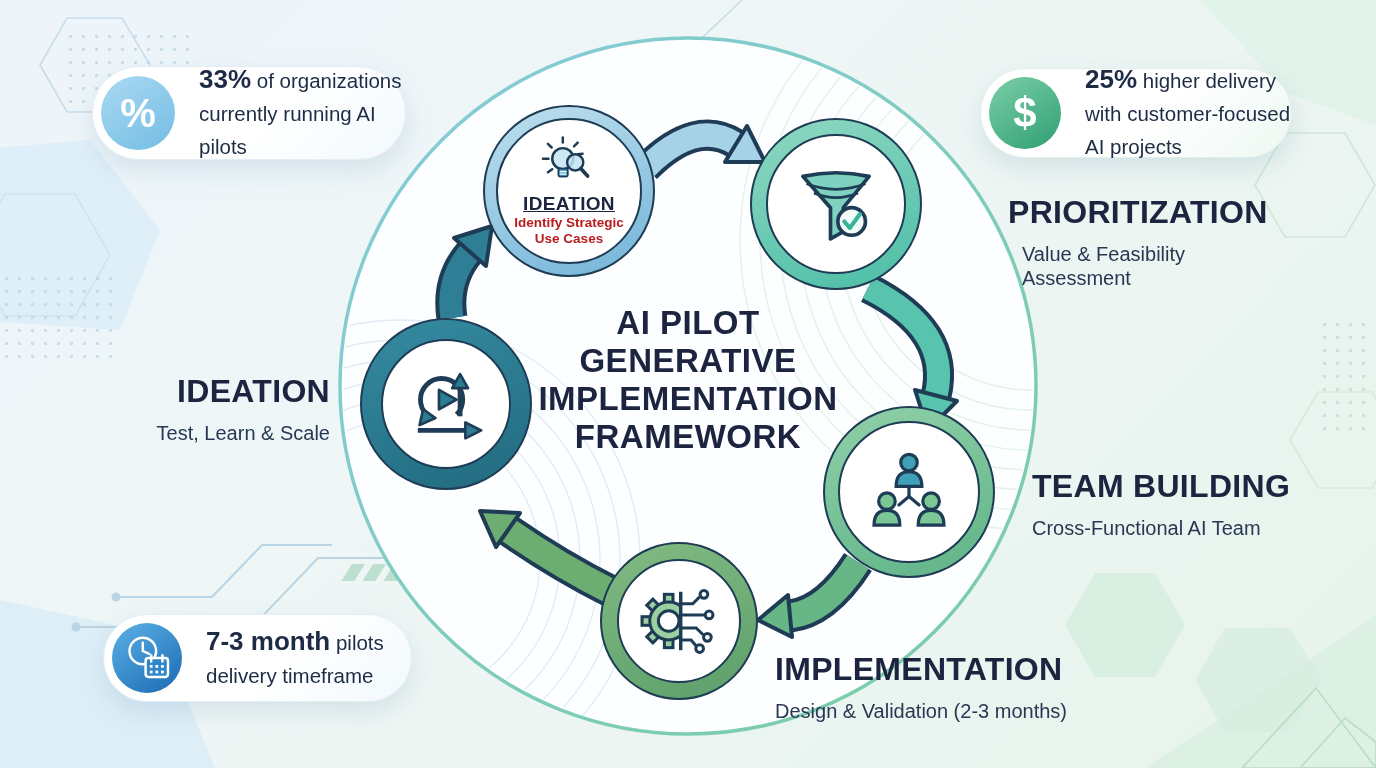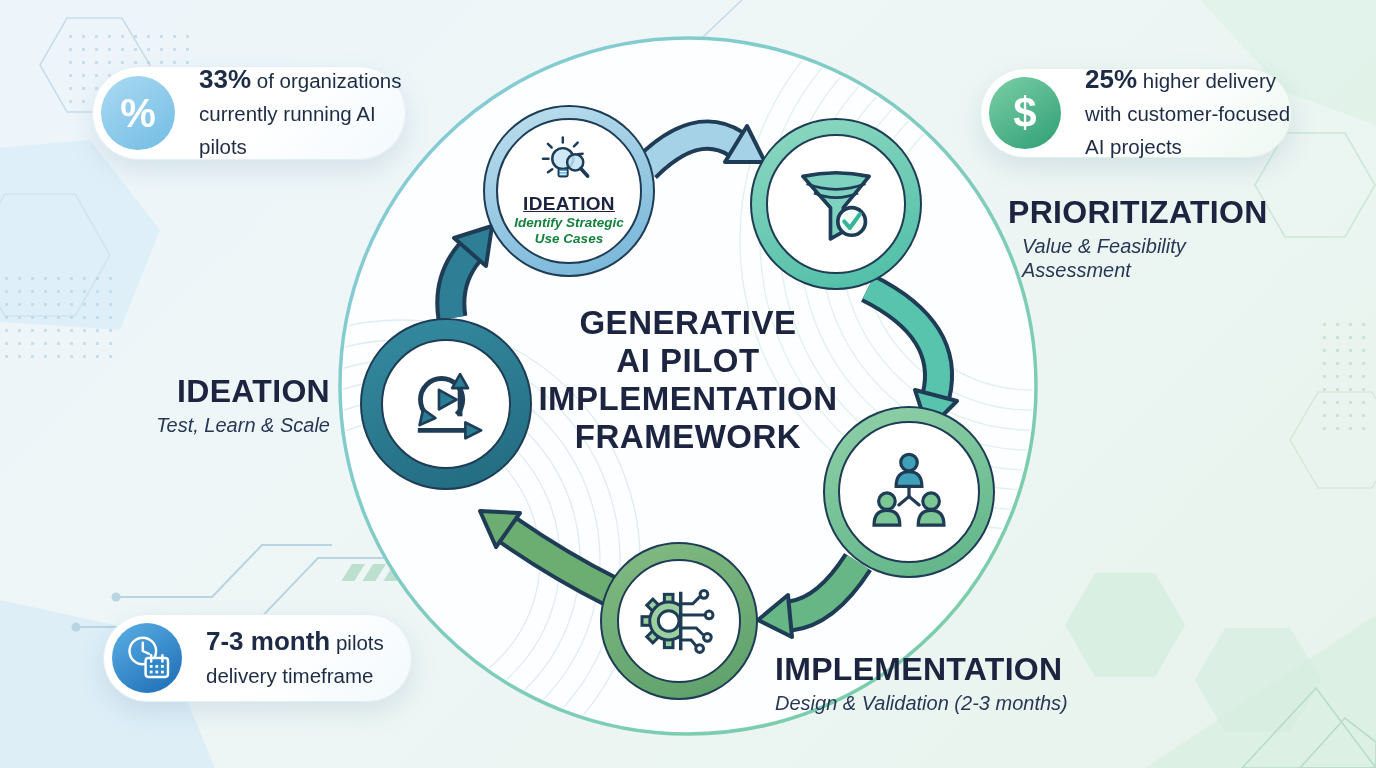--- a/index.html
+++ b/index.html
@@ -35,25 +35,25 @@
   .n3{left:823px;top:406px;width:172px;height:172px;}
   .n3 .ring{background:linear-gradient(160deg,#90d0a9,#5fb487);padding:13px;}
   .n3 .inner{width:142px;height:142px;}
   .n4{left:600px;top:542px;width:158px;height:158px;}
   .n4 .ring{background:linear-gradient(160deg,#83ba82,#5c9f6b);padding:15px;}
   .n4 .inner{width:124px;height:124px;}
   .n5{left:360px;top:318px;width:172px;height:172px;}
   .n5 .ring{background:linear-gradient(160deg,#358ba0,#226a80);padding:19px;}
   .n5 .inner{width:130px;height:130px;}
   .nname{font-weight:bold;font-size:19px;color:#1c2440;letter-spacing:.3px;margin-top:2px;text-decoration:underline;}
-  .nsub{font-size:13.5px;line-height:16px;color:#15803d;width:128px;font-weight:bold;font-style:italic;}
+  .nsub{font-size:13.5px;line-height:16px;color:#b91c1c;width:128px;font-weight:bold;}
 
   
   .label .lh{font-weight:bold;color:#1c2440;font-size:32px;letter-spacing:.3px;}
-  .label .ls{font-size:20px;color:#283854;line-height:24px;margin-top:3px;font-style:italic;}
+  .label .ls{font-size:20px;color:#283854;line-height:24px;margin-top:11px;}
   .label{position:absolute;}
   .lb-prior{left:1008px;top:194px;}
   .lb-prior .ls{margin-left:14px;width:180px;}
   .lb-team{left:1032px;top:468px;}
   .lb-impl{left:775px;top:651px;}
   .lb-iter{right:1046px;top:373px;text-align:right;width:260px;}
 
   
   .pill{position:absolute;background:linear-gradient(135deg,#ffffff 55%,#f2f9fd);
     border:1px solid #e4eef5;border-radius:48px;display:flex;align-items:center;
@@ -168,22 +168,22 @@
       <path d="M452,318 Q446,280 470,252" fill="none" stroke="#2e7f96" stroke-width="23"></path>
       <polygon points="492,226 486,266 454,238" fill="#2e7f96" stroke="#1e3c55" stroke-width="4" stroke-linejoin="round"></polygon>
     </g>
   </svg>
 
   <div class="dots d1"></div>
   <div class="dots d2"></div>
   <div class="dots d3"></div>
 
   <div class="title">
+    <div>AI PILOT</div>
     <div>GENERATIVE</div>
-    <div>AI PILOT</div>
     <div>IMPLEMENTATION</div>
     <div>FRAMEWORK</div>
   </div>
 
   <div class="node n1">
     <div class="ring">
       <div class="inner">
         <svg width="62" height="56" viewBox="0 0 100 90">
           <g stroke="#1e3c55" stroke-width="4" fill="none" stroke-linecap="round">
             <line x1="40" y1="4" x2="40" y2="12"></line>
@@ -296,20 +296,24 @@
           <polygon points="90,80 72,71 72,89" fill="#2a7d92" stroke="#1e3c55" stroke-width="3" stroke-linejoin="round"></polygon>
         </svg>
       </div>
     </div>
   </div>
 
   <div class="label lb-prior">
     <div class="lh">PRIORITIZATION</div>
     <div class="ls">Value &amp; Feasibility Assessment</div>
   </div>
+  <div class="label lb-team">
+    <div class="lh">TEAM BUILDING</div>
+    <div class="ls">Cross-Functional AI Team</div>
+  </div>
   <div class="label lb-impl">
     <div class="lh">IMPLEMENTATION</div>
     <div class="ls">Design &amp; Validation (2-3 months)</div>
   </div>
   <div class="label lb-iter">
     <div class="lh">IDEATION</div>
     <div class="ls">Test, Learn &amp; Scale</div>
   </div>
 
   <div class="pill p1">

